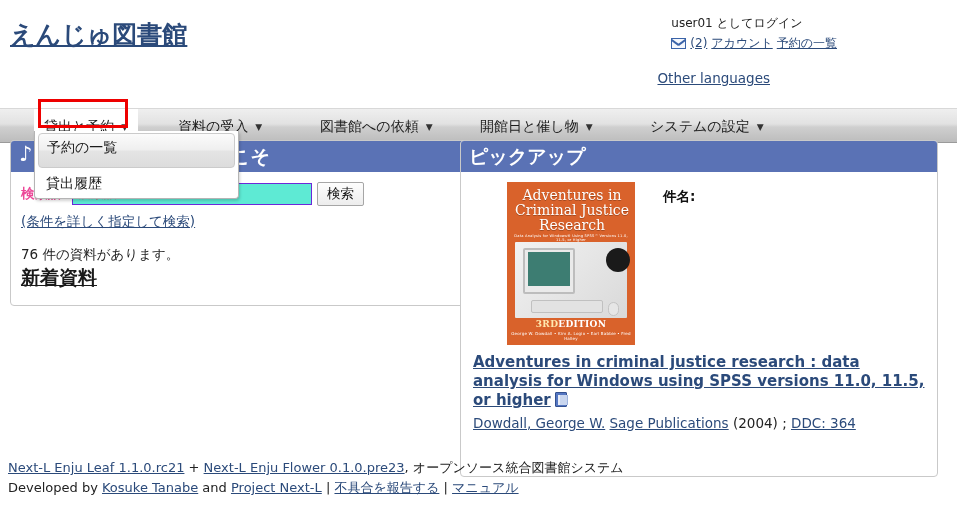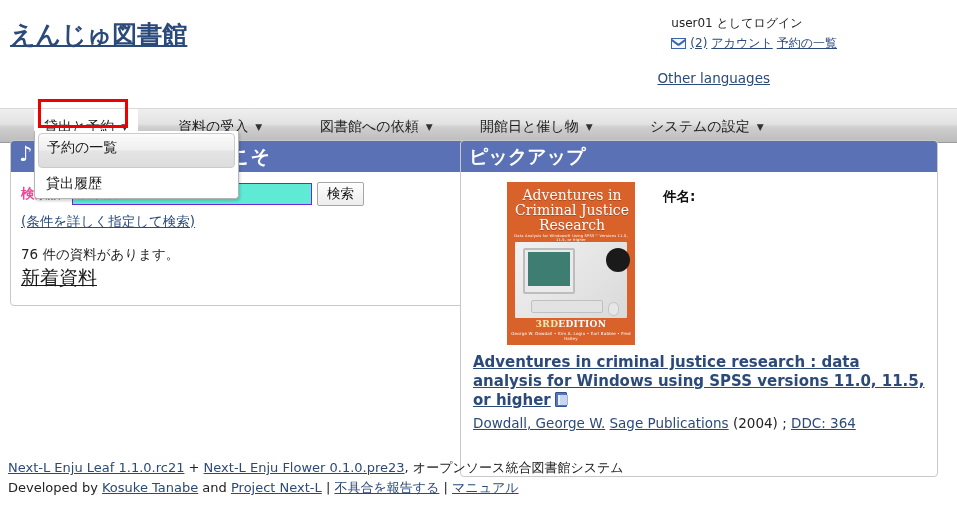--- a/index.html
+++ b/index.html
@@ -144,21 +144,21 @@
     background: linear-gradient(to bottom,#fdfdfd,#ededed);
     font-family:"DejaVu Sans","Liberation Sans",sans-serif;
     font-size:13.5px; color:#111; cursor:pointer;
     padding:0 6px;
     border-radius:2px;
   }
   #adv-search { margin-top:7px; font-size:13.5px; }
   #adv-search a { color:#2b4a7a; text-decoration:underline; }
   #count-line { margin-top:15px; font-size:13.5px; color:#222; }
   #newarrival {
-    margin-top:1px; font-size:19px; font-weight:normal;
+    margin-top:1px; font-size:19px; font-weight:bold;
     color:#1a1a1a; text-decoration:underline; display:inline-block;
     cursor:pointer;
   }
 
   
   #pickup-body { padding:10px 12px 8px 12px; position:relative; }
   #pickup-top { display:flex; gap:28px; }
   #book-cover {
     width:128px; height:163px;
     background:#d9622b;

